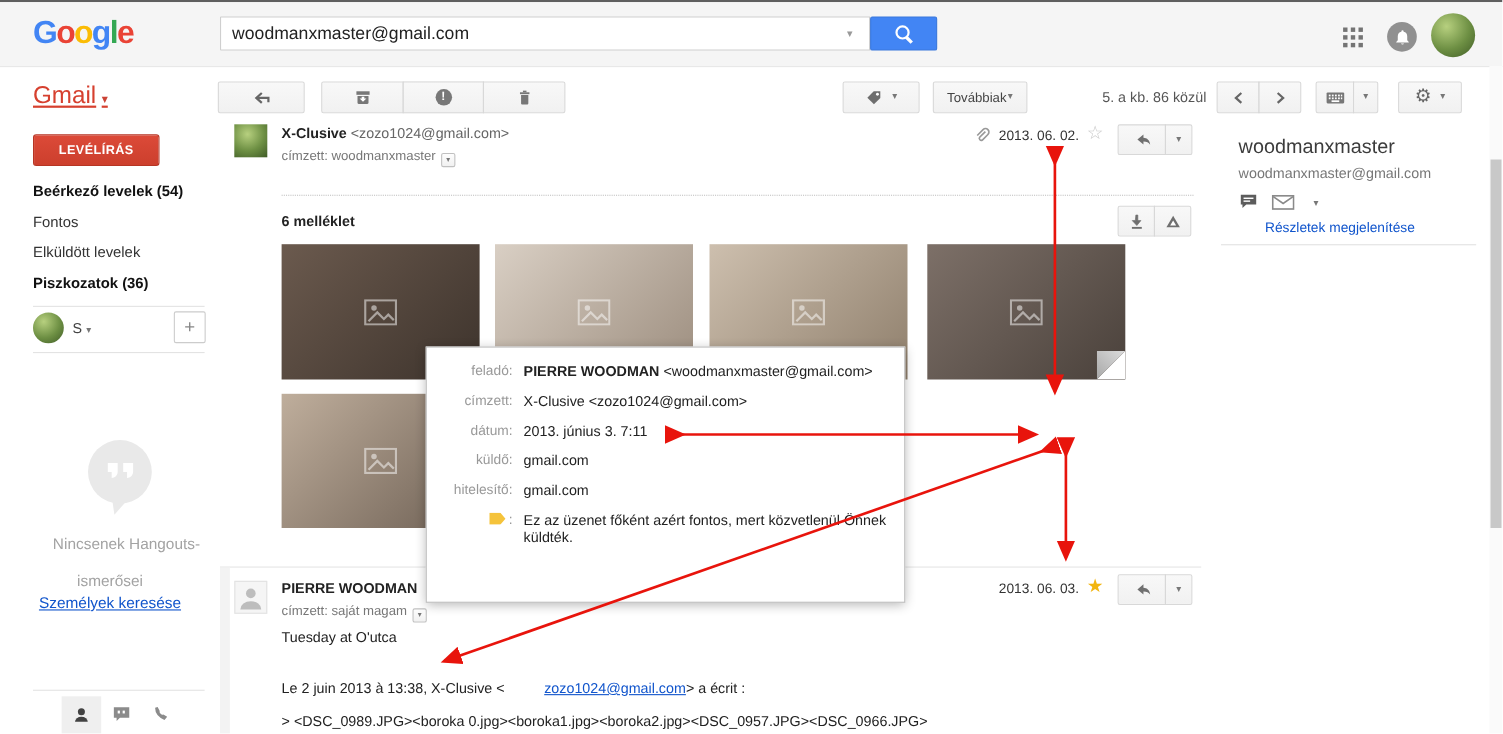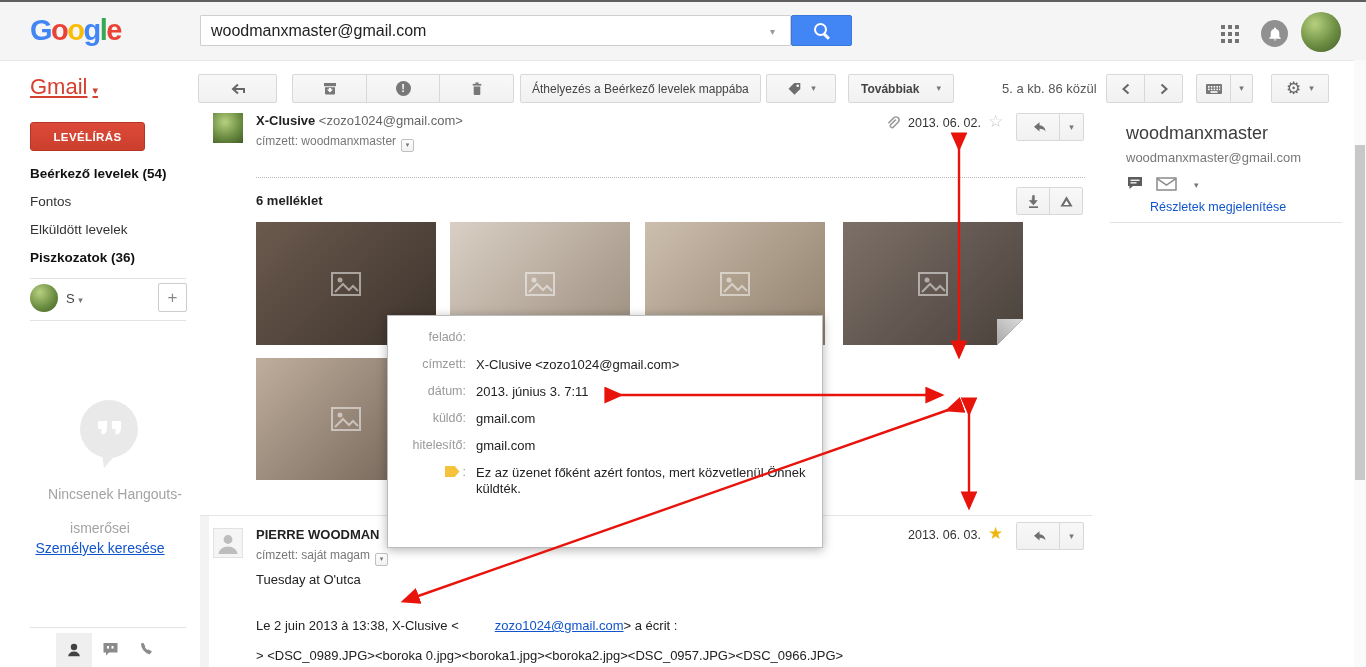--- a/index.html
+++ b/index.html
@@ -165,33 +165,30 @@
     </div>
     <div class="gbtn" style="width:75px;">
       <svg width="18" height="17" viewBox="0 0 18 17">
         <rect x="7.4" y="2.4" width="3.2" height="1.5" fill="#777"></rect>
         <rect x="4.7" y="3.9" width="8.6" height="1.7" fill="#777"></rect>
         <path d="M5.7 6.4 h6.6 v7.6 a1 1 0 0 1 -1 1 h-4.6 a1 1 0 0 1 -1 -1 z" fill="#777"></path>
       </svg>
     </div>
   </div>
 
-  <div class="abs gbtn" style="left:520px;top:74px;padding:0 11px;">
-    <span>Áthelyezés a Beérkező levelek mappába</span>
-  </div>
 
   <div class="abs gbtn" style="left:766px;top:74px;width:70px;gap:8px;">
     <svg width="17" height="17" viewBox="0 0 17 17">
       <path d="M2.5 8.8 L8.3 3 h6 v6 L8.5 14.8 z" fill="#6e6e6e"></path>
       <circle cx="11.7" cy="5.7" r="1.3" fill="#fff"></circle>
     </svg>
     <span class="caret-glyph">▾</span>
   </div>
 
-  <div class="abs gbtn" style="left:848px;top:74px;padding:0 12px;gap:17px;font-weight:bold;">
+  <div class="abs gbtn" style="left:848px;top:74px;padding:0 12px;gap:1px;">
     <span>Továbbiak</span>
     <span class="caret-glyph">▾</span>
   </div>
 
   <div class="abs count-label">5. a kb. 86 közül</div>
 
   <div class="abs btn-group" style="left:1106px;top:74px;">
     <div class="gbtn" style="width:39px;">
       <svg width="14" height="16" viewBox="0 0 14 16">
         <polyline points="9.5,3.5 4.5,8 9.5,12.5" fill="none" stroke="#666" stroke-width="2"></polyline>
@@ -383,20 +380,21 @@
     </div>
   </div>
 
   <div class="abs body-txt" style="left:256px;top:572px;">Tuesday at O'utca</div>
   <div class="abs body-txt" style="left:256px;top:618px;"><span>Le 2 juin 2013 à 13:38, X-Clusive &lt;</span><span class="link-blue">zozo1024@gmail.com</span><span>&gt; a écrit :</span></div>
   <div class="abs body-txt" style="left:256px;top:648px;">&gt; &lt;DSC_0989.JPG&gt;&lt;boroka 0.jpg&gt;&lt;boroka1.jpg&gt;&lt;boroka2.jpg&gt;&lt;DSC_0957.JPG&gt;&lt;DSC_0966.JPG&gt;</div>
 
   <div class="abs popup">
     <div class="prow">
       <div class="plabel">feladó:</div>
+      <div class="pvalue"><b>PIERRE WOODMAN</b><span> &lt;woodmanxmaster@gmail.com&gt;</span></div>
     </div>
     <div class="prow">
       <div class="plabel">címzett:</div>
       <div class="pvalue">X-Clusive &lt;zozo1024@gmail.com&gt;</div>
     </div>
     <div class="prow">
       <div class="plabel">dátum:</div>
       <div class="pvalue">2013. június 3. 7:11</div>
     </div>
     <div class="prow">

